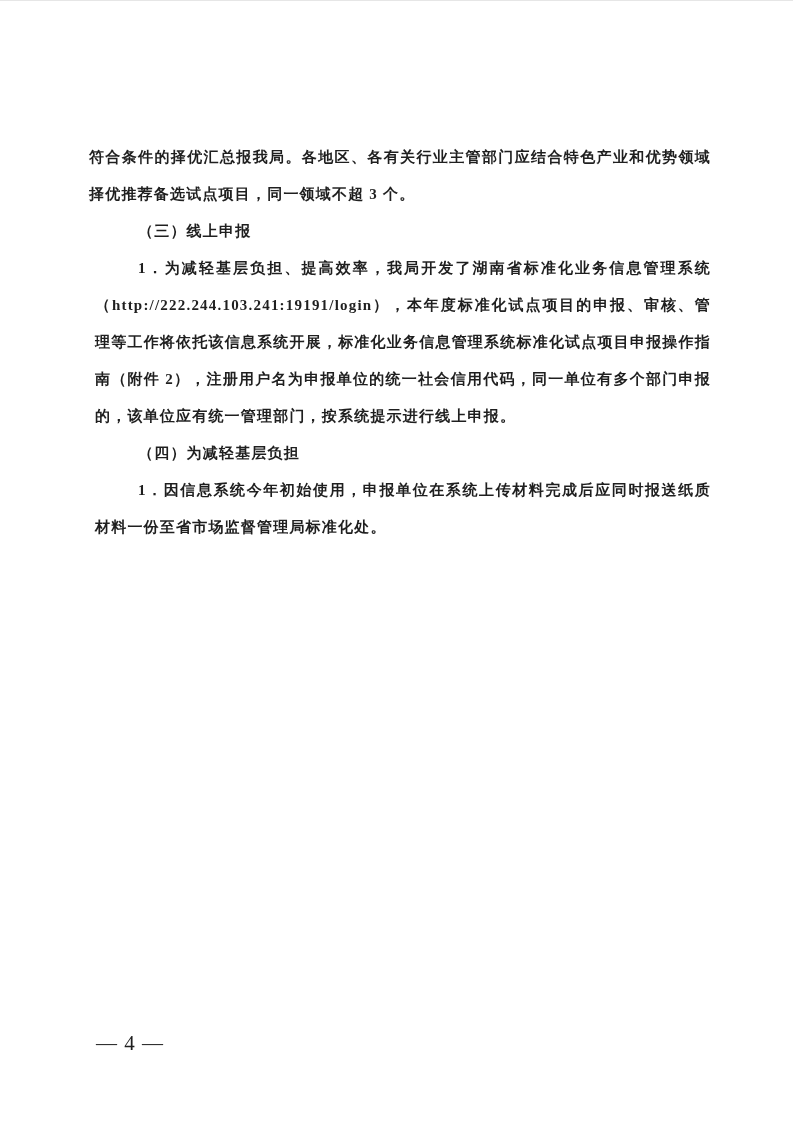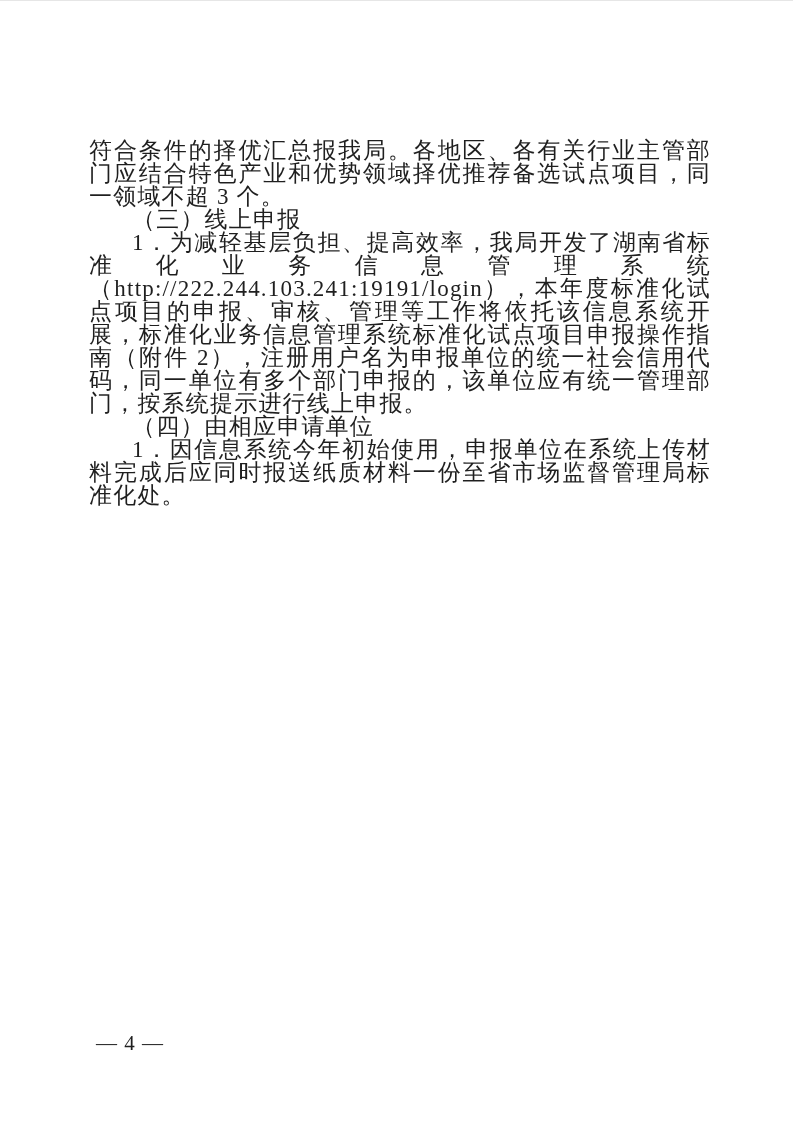--- a/index.html
+++ b/index.html
@@ -31,45 +31,47 @@
   .content {
     position: absolute;
     left: 89px;
     top: 139px;
     width: 622px;
     text-align: justify;
   }
   p.para {
     margin: 0;
     padding: 0;
-    font-size: 23px;
-    line-height: 23px;
+    font-size: 15px;
+    line-height: 37px;
     letter-spacing: 1.2px;
     word-break: break-word;
+    font-weight: bold;
   }
   p.para.indent {
     text-indent: 43px;
+    margin-left: 6px;
   }
   .footer {
     position: absolute;
     left: 96px;
     top: 1031px;
     font-size: 21px;
     letter-spacing: 1px;
     color: #1f1f1f;
   }
 </style>
 </head>
 <body>
 
 <div class="page">
   <div class="page-top-edge"></div>
 
   <div class="content" id="paragraph-container">
       <p class="para">符合条件的择优汇总报我局。各地区、各有关行业主管部门应结合特色产业和优势领域择优推荐备选试点项目，同一领域不超 3 个。</p>
       <p class="para indent">（三）线上申报</p>
       <p class="para indent">1．为减轻基层负担、提高效率，我局开发了湖南省标准化业务信息管理系统（http://222.244.103.241:19191/login），本年度标准化试点项目的申报、审核、管理等工作将依托该信息系统开展，标准化业务信息管理系统标准化试点项目申报操作指南（附件 2），注册用户名为申报单位的统一社会信用代码，同一单位有多个部门申报的，该单位应有统一管理部门，按系统提示进行线上申报。</p>
-      <p class="para indent">（四）由相应申请单位</p>
+      <p class="para indent">（四）为减轻基层负担</p>
       <p class="para indent">1．因信息系统今年初始使用，申报单位在系统上传材料完成后应同时报送纸质材料一份至省市场监督管理局标准化处。</p>
     </div>
 
   <div class="footer">— 4 —</div>
 </div>
 
 </body></html>

